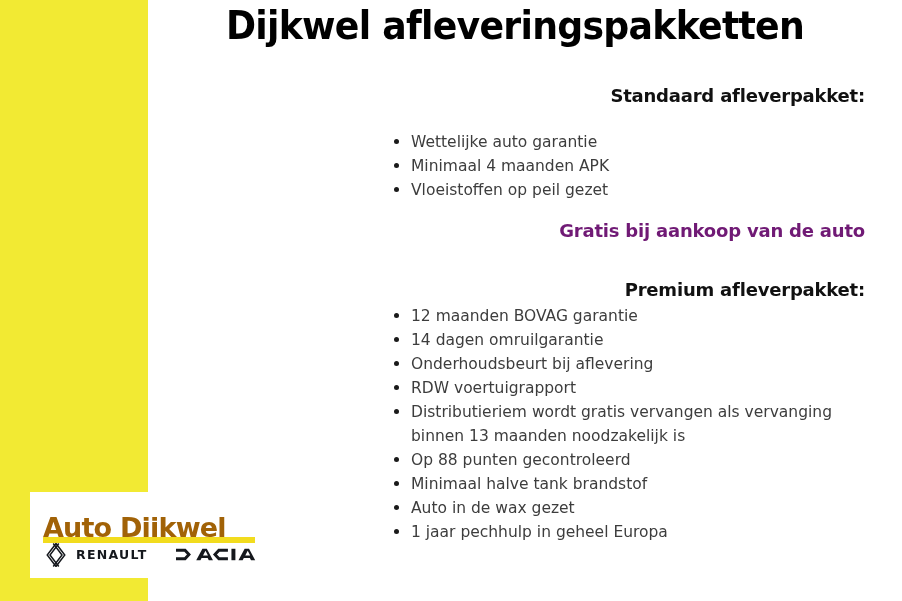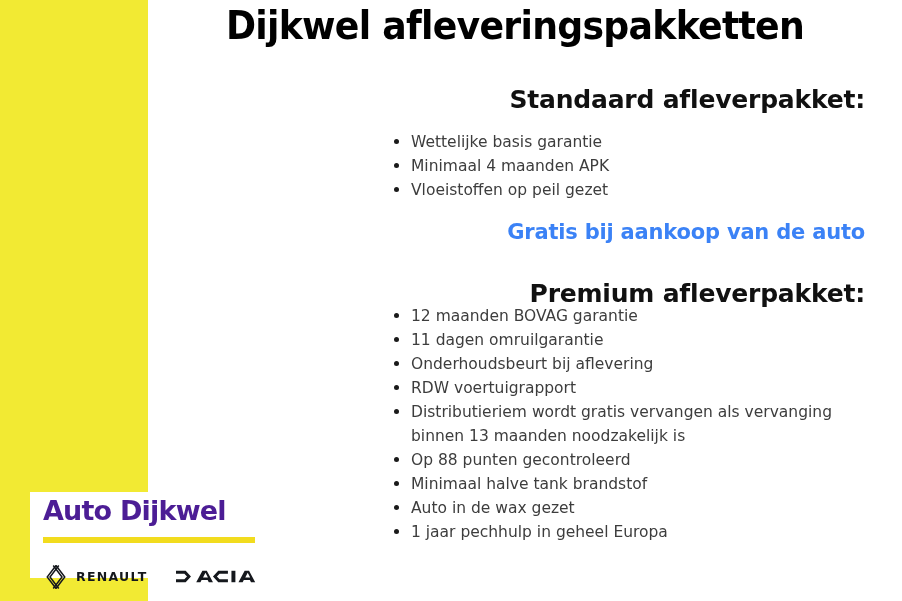--- a/index.html
+++ b/index.html
@@ -48,41 +48,41 @@
     text-align: center;
     margin: 0;
     padding-top: 6px;
     transform: scaleX(0.93);
     transform-origin: center top;
     white-space: nowrap;
   }
 
   .section-heading {
     font-family: "DejaVu Sans", "Liberation Sans", sans-serif;
-    font-size: 25px;
+    font-size: 18px;
     font-weight: bold;
     color: #111111;
     text-align: right;
     margin: 0;
     padding-right: 0px;
     letter-spacing: -0.2px;
     white-space: nowrap;
   }
 
   .heading-standard { position: absolute; right: 0; top: 85px; }
   .heading-premium  { position: absolute; right: 0; top: 279px; margin-left: 48px; }
 
   .tagline {
     position: absolute;
     right: 0;
     top: 220px;
     font-family: "DejaVu Sans", "Liberation Sans", sans-serif;
-    font-size: 21px;
-    font-weight: bold;
-    color: #3b82f6;
+    font-size: 18px;
+    font-weight: bold;
+    color: #701a75;
     text-align: right;
     letter-spacing: -0.2px;
     white-space: nowrap;
   }
 
   ul.feature-list {
     list-style: none;
     margin: 0;
     padding: 0;
     position: absolute;
@@ -120,40 +120,40 @@
     position: absolute;
     left: 30px;
     top: 492px;
     width: 233px;
     height: 86px;
     background: #ffffff;
   }
   .logo-wordmark {
     position: absolute;
     left: 13px;
-    top: 3px;
+    top: 20px;
     font-family: "DejaVu Sans", "Liberation Sans", sans-serif;
     font-size: 27px;
     font-weight: bold;
-    color: #4c1d95;
+    color: #a16207;
     letter-spacing: -0.8px;
     white-space: nowrap;
   }
   .logo-underline {
     position: absolute;
     left: 13px;
     top: 45px;
     width: 212px;
     height: 6px;
     background: #F2DC1E;
   }
   .logo-brands {
     position: absolute;
     left: 13px;
-    top: 72px;
+    top: 50px;
     width: 220px;
     height: 26px;
   }
   .renault-mark {
     position: absolute;
     left: 2px;
     top: 1px;
     width: 22px;
     height: 24px;
   }
@@ -182,32 +182,32 @@
 
   <div class="yellow-band"></div>
 
   <div class="content">
 
     <h1 class="main-title">Dijkwel afleveringspakketten</h1>
 
     <h2 class="section-heading heading-standard">Standaard afleverpakket:</h2>
 
     <ul class="feature-list list-standard">
-      <li><span>Wettelijke basis garantie</span></li>
+      <li><span>Wettelijke auto garantie</span></li>
       <li><span>Minimaal 4 maanden APK</span></li>
       <li><span>Vloeistoffen op peil gezet</span></li>
     </ul>
 
     <div class="tagline">Gratis bij aankoop van de auto</div>
 
     <h2 class="section-heading heading-premium">Premium afleverpakket:</h2>
 
     <ul class="feature-list list-premium">
       <li><span>12 maanden BOVAG garantie</span></li>
-      <li><span>11 dagen omruilgarantie</span></li>
+      <li><span>14 dagen omruilgarantie</span></li>
       <li><span>Onderhoudsbeurt bij aflevering</span></li>
       <li><span>RDW voertuigrapport</span></li>
       <li><span>Distributieriem wordt gratis vervangen als vervanging binnen 13 maanden noodzakelijk is</span></li>
       <li><span>Op 88 punten gecontroleerd</span></li>
       <li><span>Minimaal halve tank brandstof</span></li>
       <li><span class="cont">Auto in de wax gezet</span></li>
       <li><span>1 jaar pechhulp in geheel Europa</span></li>
     </ul>
 
   </div>

